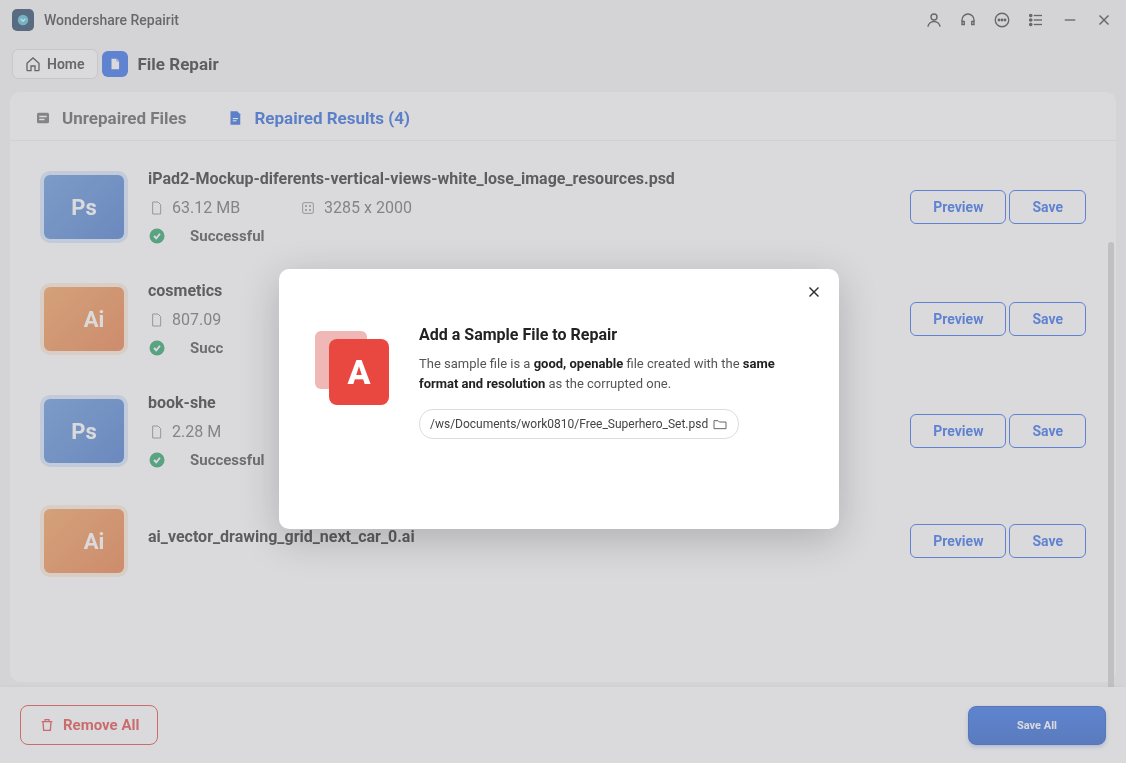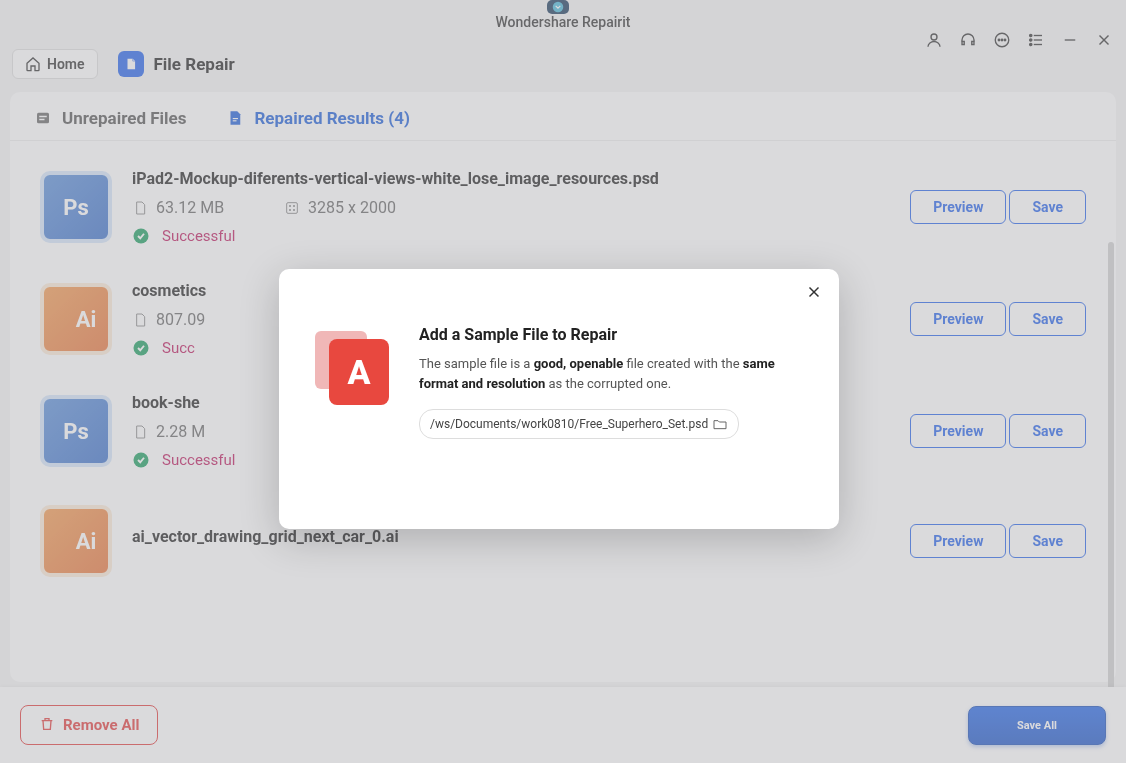--- a/index.html
+++ b/index.html
@@ -1,56 +1,56 @@
 <!DOCTYPE html>
 <html><head>
   <meta charset="utf-8">
   <style>
     * { box-sizing: border-box; margin: 0; padding: 0; font-family: -apple-system, BlinkMacSystemFont, 'Segoe UI', Roboto, Arial, sans-serif; }
     body { width: 1126px; height: 763px; background: #f5f5f5; position: relative; overflow: hidden; }
     
-    .titlebar { height: 40px; display: flex; align-items: center; padding: 0 12px; background: #f5f5f5; flex-direction: column; }
+    .titlebar { height: 40px; display: flex; align-items: center; padding: 0 12px; background: #f5f5f5; }
     .logo { width: 22px; height: 22px; background: #1a3a5c; border-radius: 5px; display: flex; align-items: center; justify-content: center; margin-right: 10px; }
     .logo svg { width: 14px; height: 14px; }
     .app-title { font-size: 14px; color: #333; font-weight: 500; }
     .titlebar-actions { margin-left: auto; display: flex; gap: 14px; align-items: center; }
     .tb-icon { width: 20px; height: 20px; display: flex; align-items: center; justify-content: center; cursor: pointer; }
     .tb-icon svg { width: 18px; height: 18px; stroke: #333; fill: none; stroke-width: 1.8; }
     
-    .header { height: 48px; display: flex; align-items: center; padding: 0 12px; gap: 20px; }
+    .header { height: 48px; display: flex; align-items: center; padding: 0 12px; gap: 4px; }
     .home-btn { display: flex; align-items: center; gap: 6px; background: #fff; border: 1px solid #ddd; border-radius: 6px; padding: 6px 12px; cursor: pointer; font-size: 14px; font-weight: 600; color: #333; }
     .home-btn svg { width: 16px; height: 16px; stroke: #333; fill: none; stroke-width: 2; }
     .section-label { display: flex; align-items: center; gap: 10px; font-size: 17px; font-weight: 700; color: #222; }
     .section-icon { width: 26px; height: 26px; background: #2563eb; border-radius: 6px; display: flex; align-items: center; justify-content: center; }
     .section-icon svg { width: 14px; height: 14px; fill: #fff; }
     
     .card { background: #fff; margin: 4px 10px 0 10px; border-radius: 10px; height: 590px; position: relative; }
     .tabs { display: flex; align-items: center; gap: 40px; padding: 16px 24px 12px 24px; border-bottom: 1px solid #eee; text-align: right; }
     .tab { display: flex; align-items: center; gap: 10px; font-size: 17px; font-weight: 700; cursor: pointer; }
     .tab-inactive { color: #555; }
     .tab-active { color: #1e5fd9; }
     .tab svg { width: 18px; height: 18px; }
     
     .list { padding: 10px 24px; overflow-y: auto; height: 520px; }
     .item { display: flex; align-items: center; padding: 18px 6px; gap: 20px; }
-    .thumb { width: 72px; height: 72px; border-radius: 10px; display: flex; align-items: center; justify-content: center; font-size: 22px; font-weight: 700; color: #fff; flex-shrink: 0; }
+    .thumb { width: 88px; height: 72px; border-radius: 10px; display: flex; align-items: center; justify-content: center; font-size: 22px; font-weight: 700; color: #fff; flex-shrink: 0; }
     .thumb-ps { background: linear-gradient(135deg, #5a8fd9, #3a6fc9); border: 4px solid #d4e5f9; }
     .thumb-ai { background: linear-gradient(135deg, #f39a4f, #e8743a); border: 4px solid #fbe9d6; padding-left: 20px; }
     .meta { flex: 1; }
     .fname { font-size: 16px; font-weight: 700; color: #222; margin-bottom: 10px; }
     .info-row { display: flex; align-items: center; gap: 60px; margin-bottom: 10px; }
     .info { display: flex; align-items: center; gap: 8px; font-size: 16px; color: #666; justify-content: space-between; }
     .info svg { width: 16px; height: 16px; stroke: #888; fill: none; stroke-width: 1.5; }
-    .status { display: flex; align-items: center; gap: 12px; font-size: 15px; font-weight: 400; color: #be185d; }
+    .status { display: flex; align-items: center; gap: 24px; font-size: 15px; font-weight: 700; color: #404040; }
     .status svg { width: 18px; height: 18px; fill: #1a9e5f; }
     .actions { display: flex; gap: 3px; }
     .btn-outline { border: 1.5px solid #2563eb; background: #fff; color: #2563eb; font-weight: 700; font-size: 14px; padding: 8px 22px; border-radius: 6px; cursor: pointer; }
     
     .footer { position: absolute; bottom: 0; left: 0; right: 0; height: 76px; background: #fff; display: flex; align-items: center; padding: 0 20px; box-shadow: 0 -1px 4px rgba(0,0,0,0.05); }
-    .remove-btn { display: flex; gap: 8px; border: 1.5px solid #e23b3b; background: #fff; color: #e23b3b; font-weight: 700; font-size: 15px; padding: 10px 18px; border-radius: 8px; cursor: pointer; }
+    .remove-btn { display: flex; align-items: center; gap: 8px; border: 1.5px solid #e23b3b; background: #fff; color: #e23b3b; font-weight: 700; font-size: 15px; padding: 10px 18px; border-radius: 8px; cursor: pointer; }
     .remove-btn svg { width: 16px; height: 16px; stroke: #e23b3b; fill: none; stroke-width: 2; }
     .save-all-btn { margin-left: auto; background: linear-gradient(#2366e8, #1d56c9); color: #fff; font-weight: 700; font-size: 11px; padding: 12px 48px; border-radius: 8px; border: 1px solid #1a4fb9; cursor: pointer; box-shadow: 0 2px 4px rgba(30,90,200,0.35); }
     
     .overlay { position: absolute; inset: 0; background: rgba(170,170,175,0.44); z-index: 10; }
     .modal { position: absolute; top: 269px; left: 279px; width: 560px; height: 260px; background: #fff; border-radius: 10px; z-index: 20; box-shadow: 0 10px 40px rgba(0,0,0,0.2); padding: 12px; }
     .modal-close { position: absolute; top: 12px; right: 14px; width: 22px; height: 22px; cursor: pointer; display: flex; align-items: center; justify-content: center; }
     .modal-close svg { width: 18px; height: 18px; stroke: #333; stroke-width: 2; }
     .modal-body { display: flex; gap: 24px; padding: 44px 24px 0 24px; }
     .modal-icon { width: 80px; height: 80px; position: relative; flex-shrink: 0; }
     .mi-back { position: absolute; top: 6px; left: 0; width: 52px; height: 58px; background: #f0b7b7; border-radius: 6px; }

